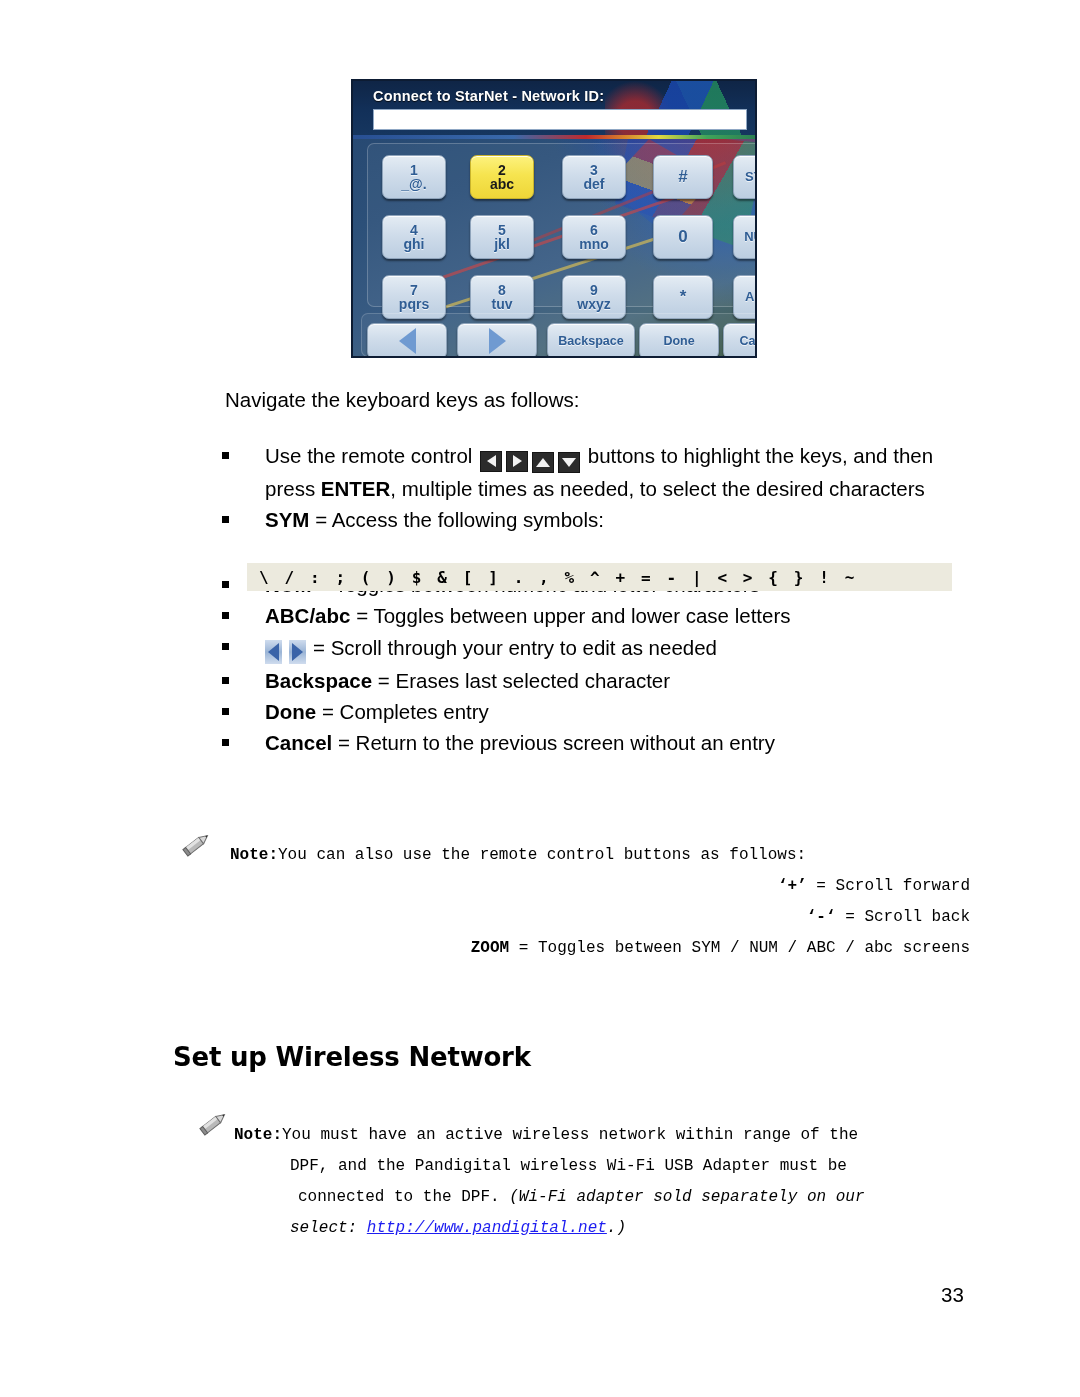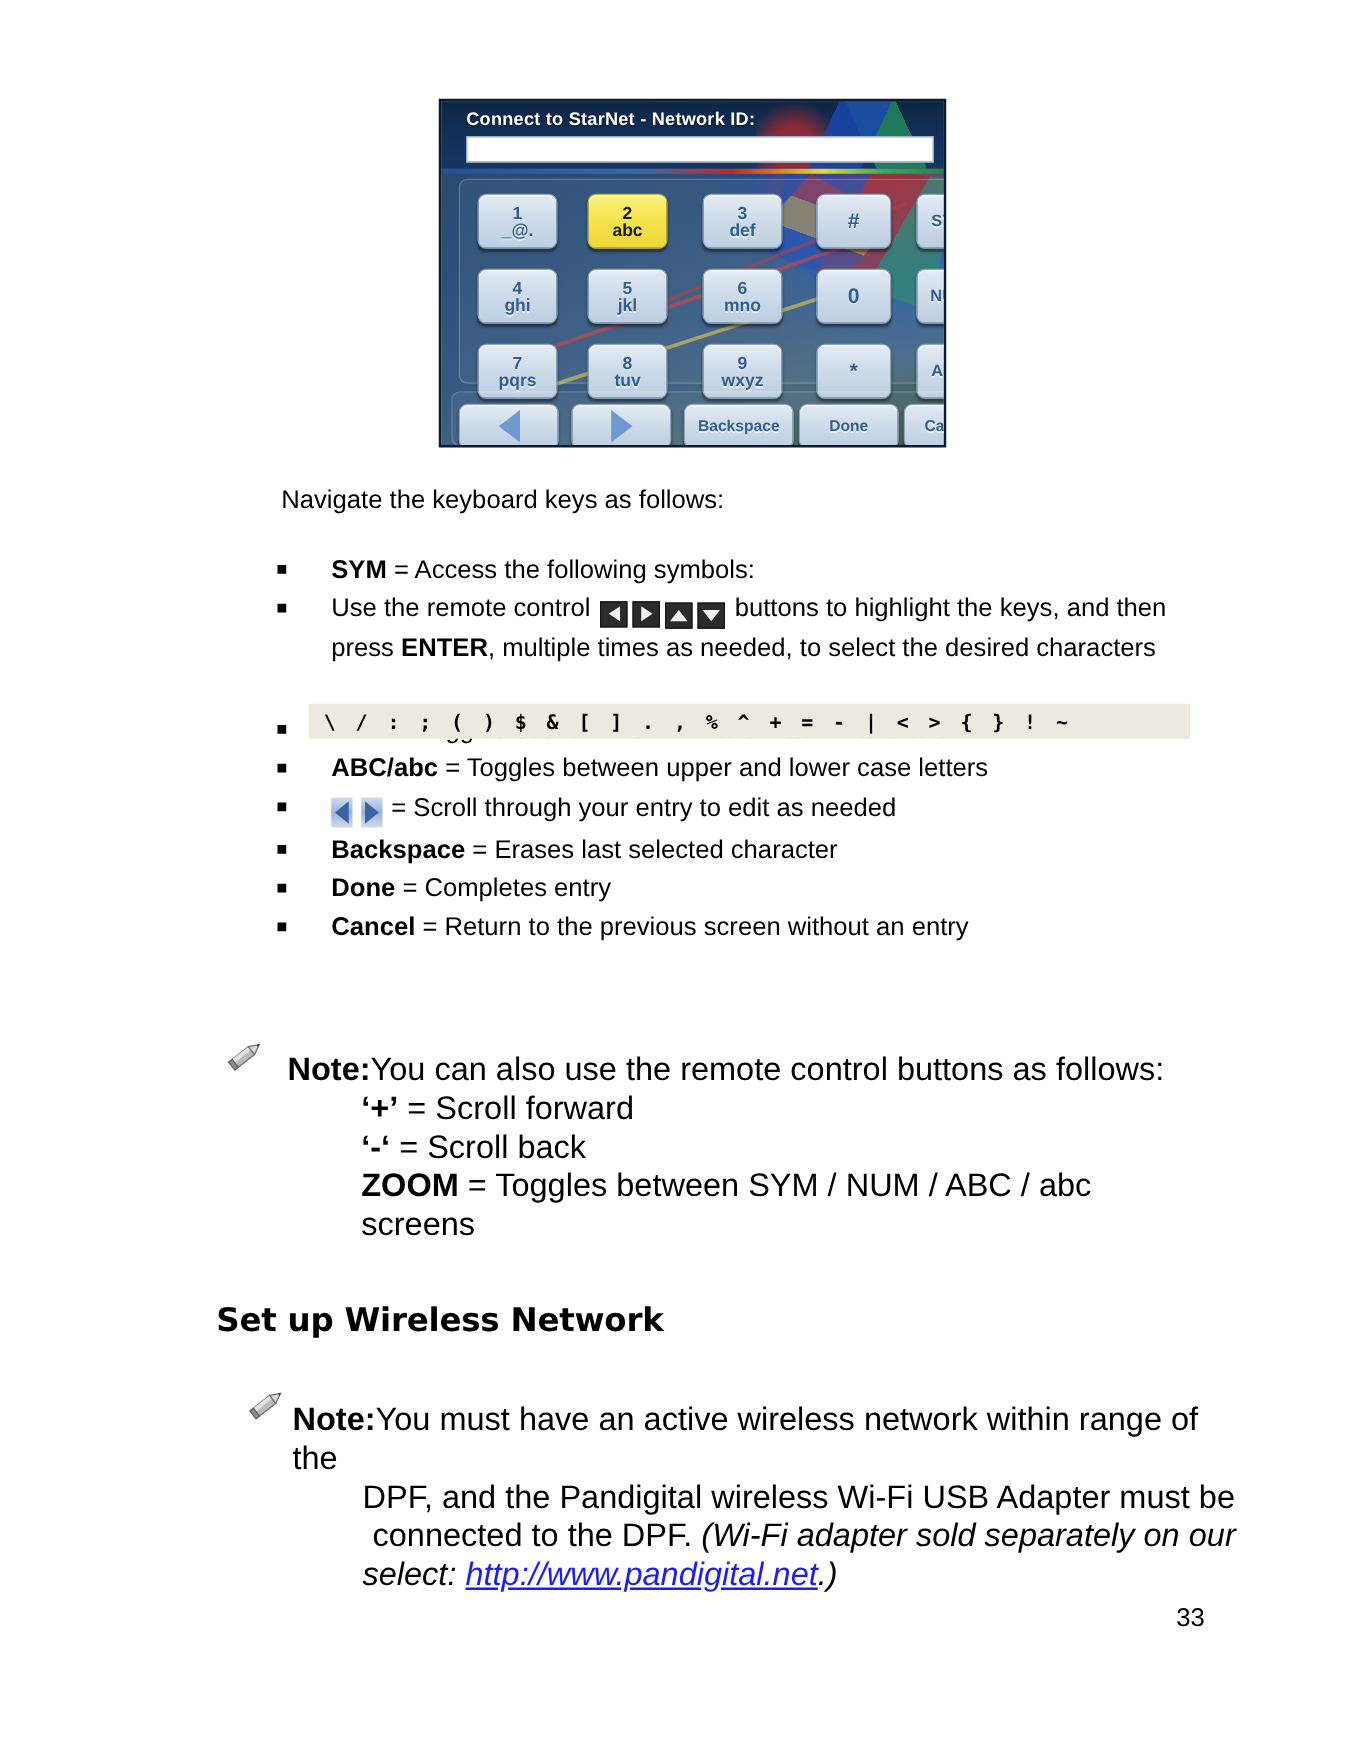--- a/index.html
+++ b/index.html
@@ -153,22 +153,22 @@
   }
   .sc-l{border-top:9px solid transparent;border-bottom:9px solid transparent;border-right:11px solid #3a63a8;}
   .sc-r{border-top:9px solid transparent;border-bottom:9px solid transparent;border-left:11px solid #3a63a8;}
 
   
   .pencil{
     position:absolute;width:34px;height:30px;
   }
   .pencil svg{width:34px;height:30px;display:block;}
 
-  .note-block{position:absolute;font-size:26px;line-height:31px;}
-  .note-sub{margin-left:59px;}
+  .note-block{position:absolute;font-size:16px;line-height:31px;font-family:Liberation Mono, monospace;}
+  .note-sub{margin-left:59px;text-align:right;}
 
   h2.heading{
     position:absolute;left:173px;top:1042px;margin:0;
     font-size:26px;font-weight:bold;
     font-family:"DejaVu Sans", sans-serif;
     letter-spacing:-.2px;
   }
 
   a.link{color:#1d1df0;text-decoration:underline;}
   .ital{font-style:italic;}
@@ -276,33 +276,33 @@
   <div class="key wide" style="left:370px;top:242px;width:72px;height:34px;">
     <span class="modlbl">Cancel</span>
   </div>
 </div>
 
 <div class="para lead">Navigate the keyboard keys as follows:</div>
 
 <div class="bullets">
 
   <div class="bul">
-    <span class="b">SYM</span><span> = Access the following symbols:</span>
-  </div>
-
-  <div class="bul">
     <span>Use the remote control </span><span class="rcbtn">
         <i class="rc-l"></i>
       </span><span class="rcbtn">
         <i class="rc-r"></i>
       </span><span class="rcbtn">
         <i class="rc-u"></i>
       </span><span class="rcbtn">
         <i class="rc-d"></i>
       </span><span> buttons to highlight the keys, and then press </span><span class="b">ENTER</span><span>, multiple times as needed, to select the desired characters</span>
+  </div>
+
+  <div class="bul">
+    <span class="b">SYM</span><span> = Access the following symbols:</span>
   </div>
 
   <div style="height:34px;"></div>
 
   <div class="bul">
     <span class="b">NUM</span><span> = Toggles between numeric and letter characters</span>
   </div>
 
   <div class="bul">
     <span class="b">ABC/abc</span><span> = Toggles between upper and lower case letters</span>

